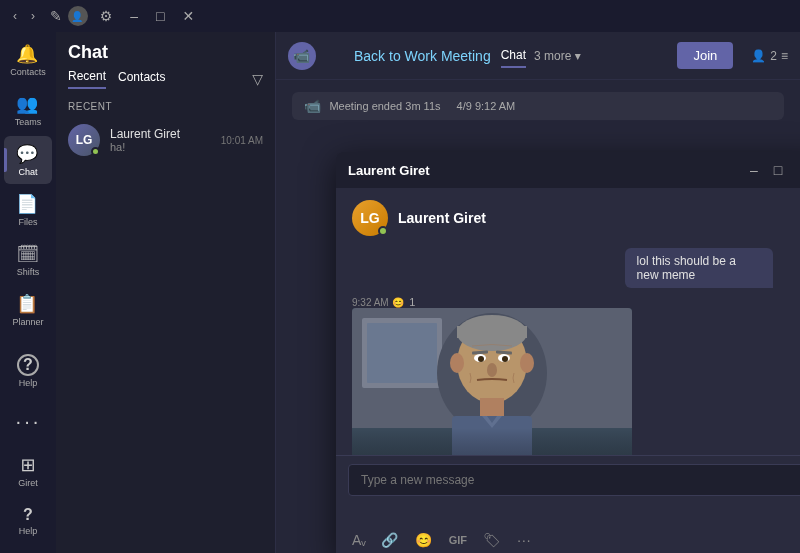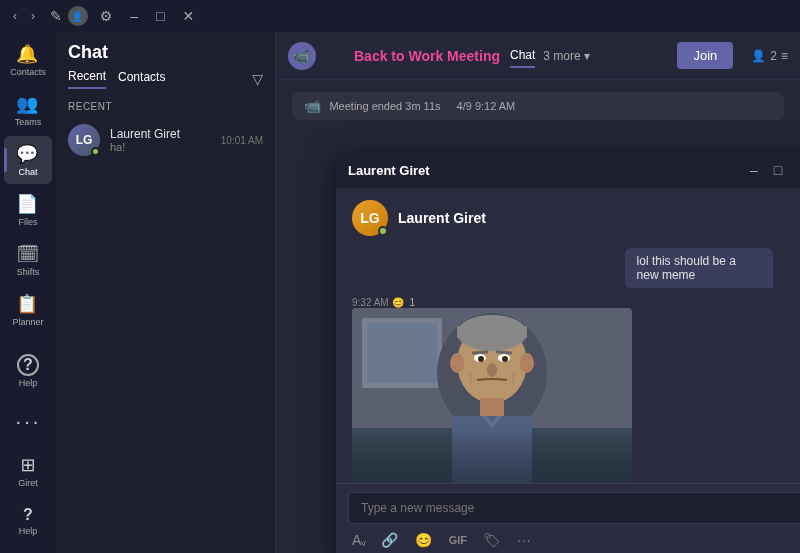--- a/index.html
+++ b/index.html
@@ -261,22 +261,22 @@
       border-radius: 50%;
       background: #6264a7;
       display: flex;
       align-items: center;
       justify-content: center;
       font-size: 14px;
       color: #fff;
     }
     .chat-header-title {
       font-size: 14px;
-      font-weight: 700;
-      color: #ec4899;
+      font-weight: 400;
+      color: #7dd3fc;
       padding-left: 28px;
     }
     .chat-header-tabs {
       display: flex;
       align-items: center;
       gap: 8px;
     }
     .chat-header-tab {
       font-size: 12px;
       color: #aaa;
@@ -487,20 +487,21 @@
       align-items: center;
       gap: 8px;
     }
     .popup-toolbar-btn {
       background: none;
       border: none;
       color: #888;
       cursor: pointer;
       font-size: 14px;
       padding: 2px 4px;
+      margin-top: 28px;
     }
     .popup-toolbar-spacer { flex: 1; }
 
     
     ::-webkit-scrollbar { width: 4px; }
     ::-webkit-scrollbar-track { background: transparent; }
     ::-webkit-scrollbar-thumb { background: #444; border-radius: 2px; }
   </style>
 </head>
 <body>

